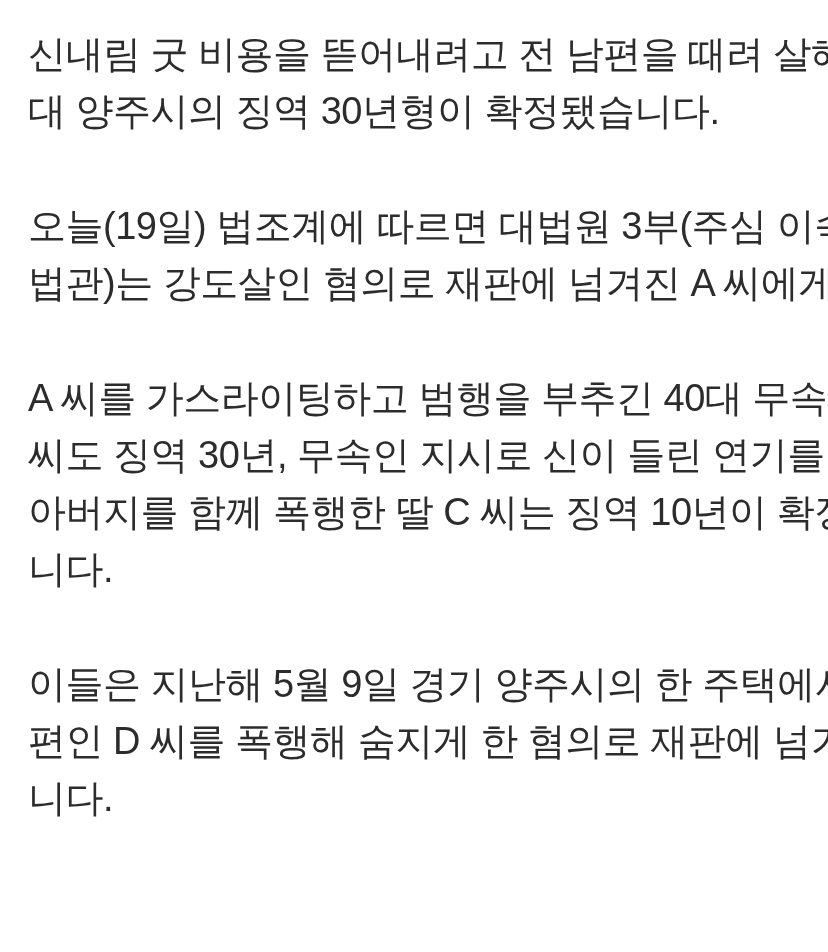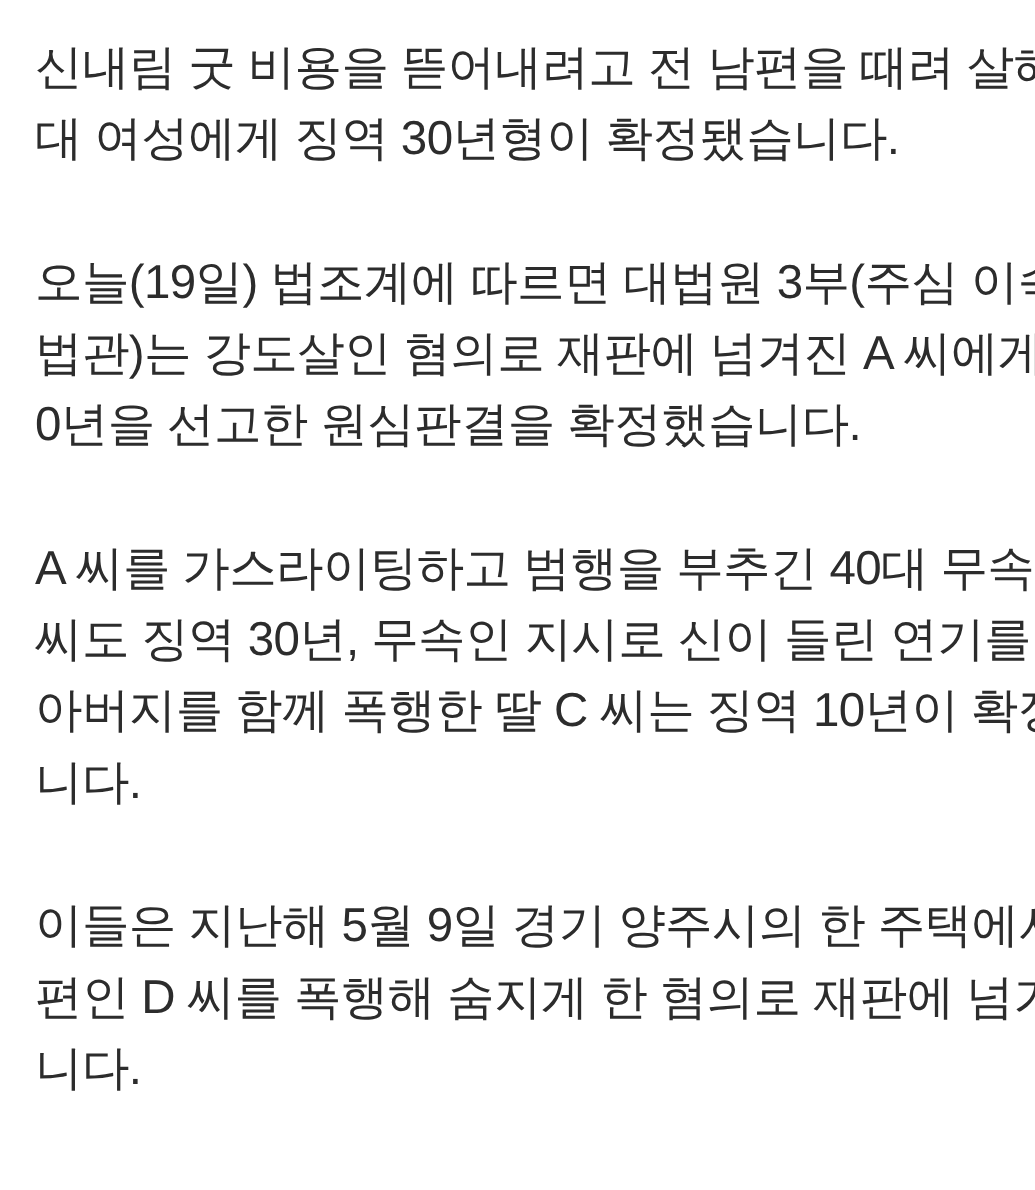--- a/index.html
+++ b/index.html
@@ -30,26 +30,25 @@
     display: block;
     white-space: nowrap;
   }
 </style>
 </head>
 <body>
 
 <main id="article" class="article">
     <p class="para">
       <span class="line">신내림 굿 비용을 뜯어내려고 전 남편을 때려 살해한 40</span>
-      <span class="line">대 여성에게 징역 30년형이 확정됐습니다.</span>
+      <span class="line">대 양주시의 징역 30년형이 확정됐습니다.</span>
     </p>
     <p class="para">
       <span class="line">오늘(19일) 법조계에 따르면 대법원 3부(주심 이숙연 대</span>
       <span class="line">법관)는 강도살인 혐의로 재판에 넘겨진 A 씨에게 징역 3</span>
-      <span class="line">0년을 선고한 원심판결을 확정했습니다.</span>
     </p>
     <p class="para">
       <span class="line">A 씨를 가스라이팅하고 범행을 부추긴 40대 무속인 B</span>
       <span class="line">씨도 징역 30년, 무속인 지시로 신이 들린 연기를 하며</span>
       <span class="line">아버지를 함께 폭행한 딸 C 씨는 징역 10년이 확정됐습</span>
       <span class="line">니다.</span>
     </p>
     <p class="para">
       <span class="line">이들은 지난해 5월 9일 경기 양주시의 한 주택에서 전 남</span>
       <span class="line">편인 D 씨를 폭행해 숨지게 한 혐의로 재판에 넘겨졌습</span>

